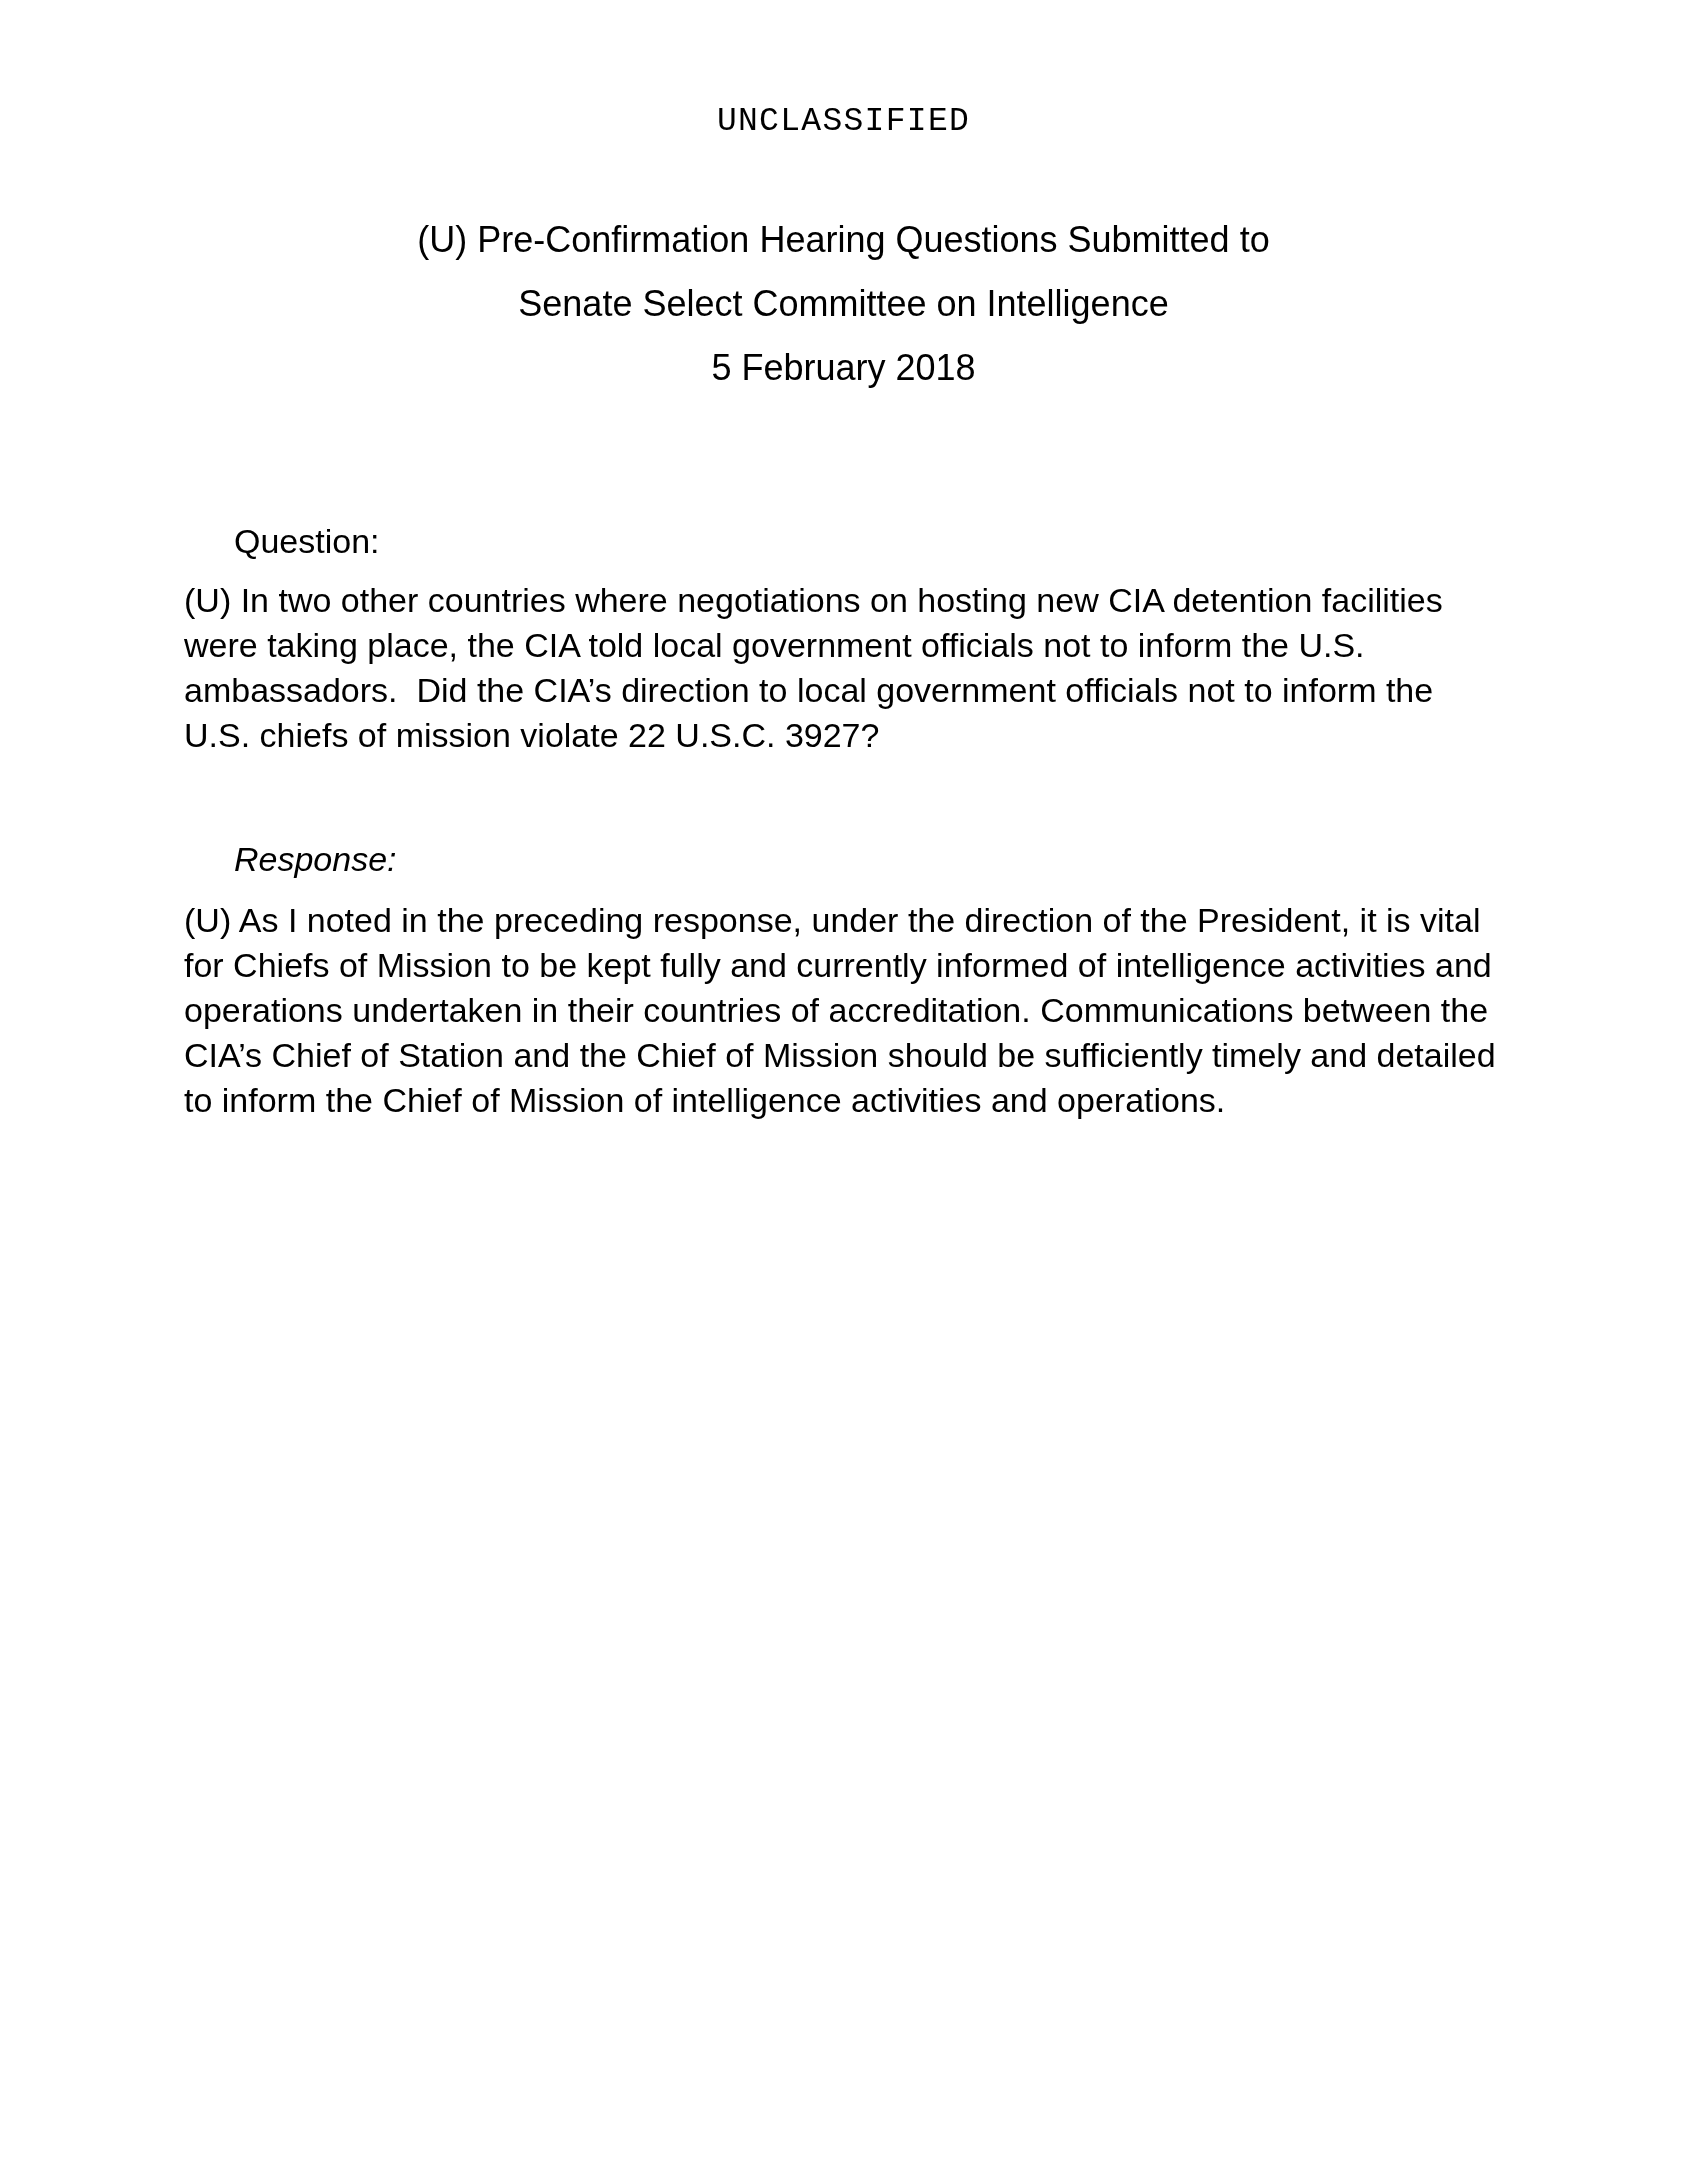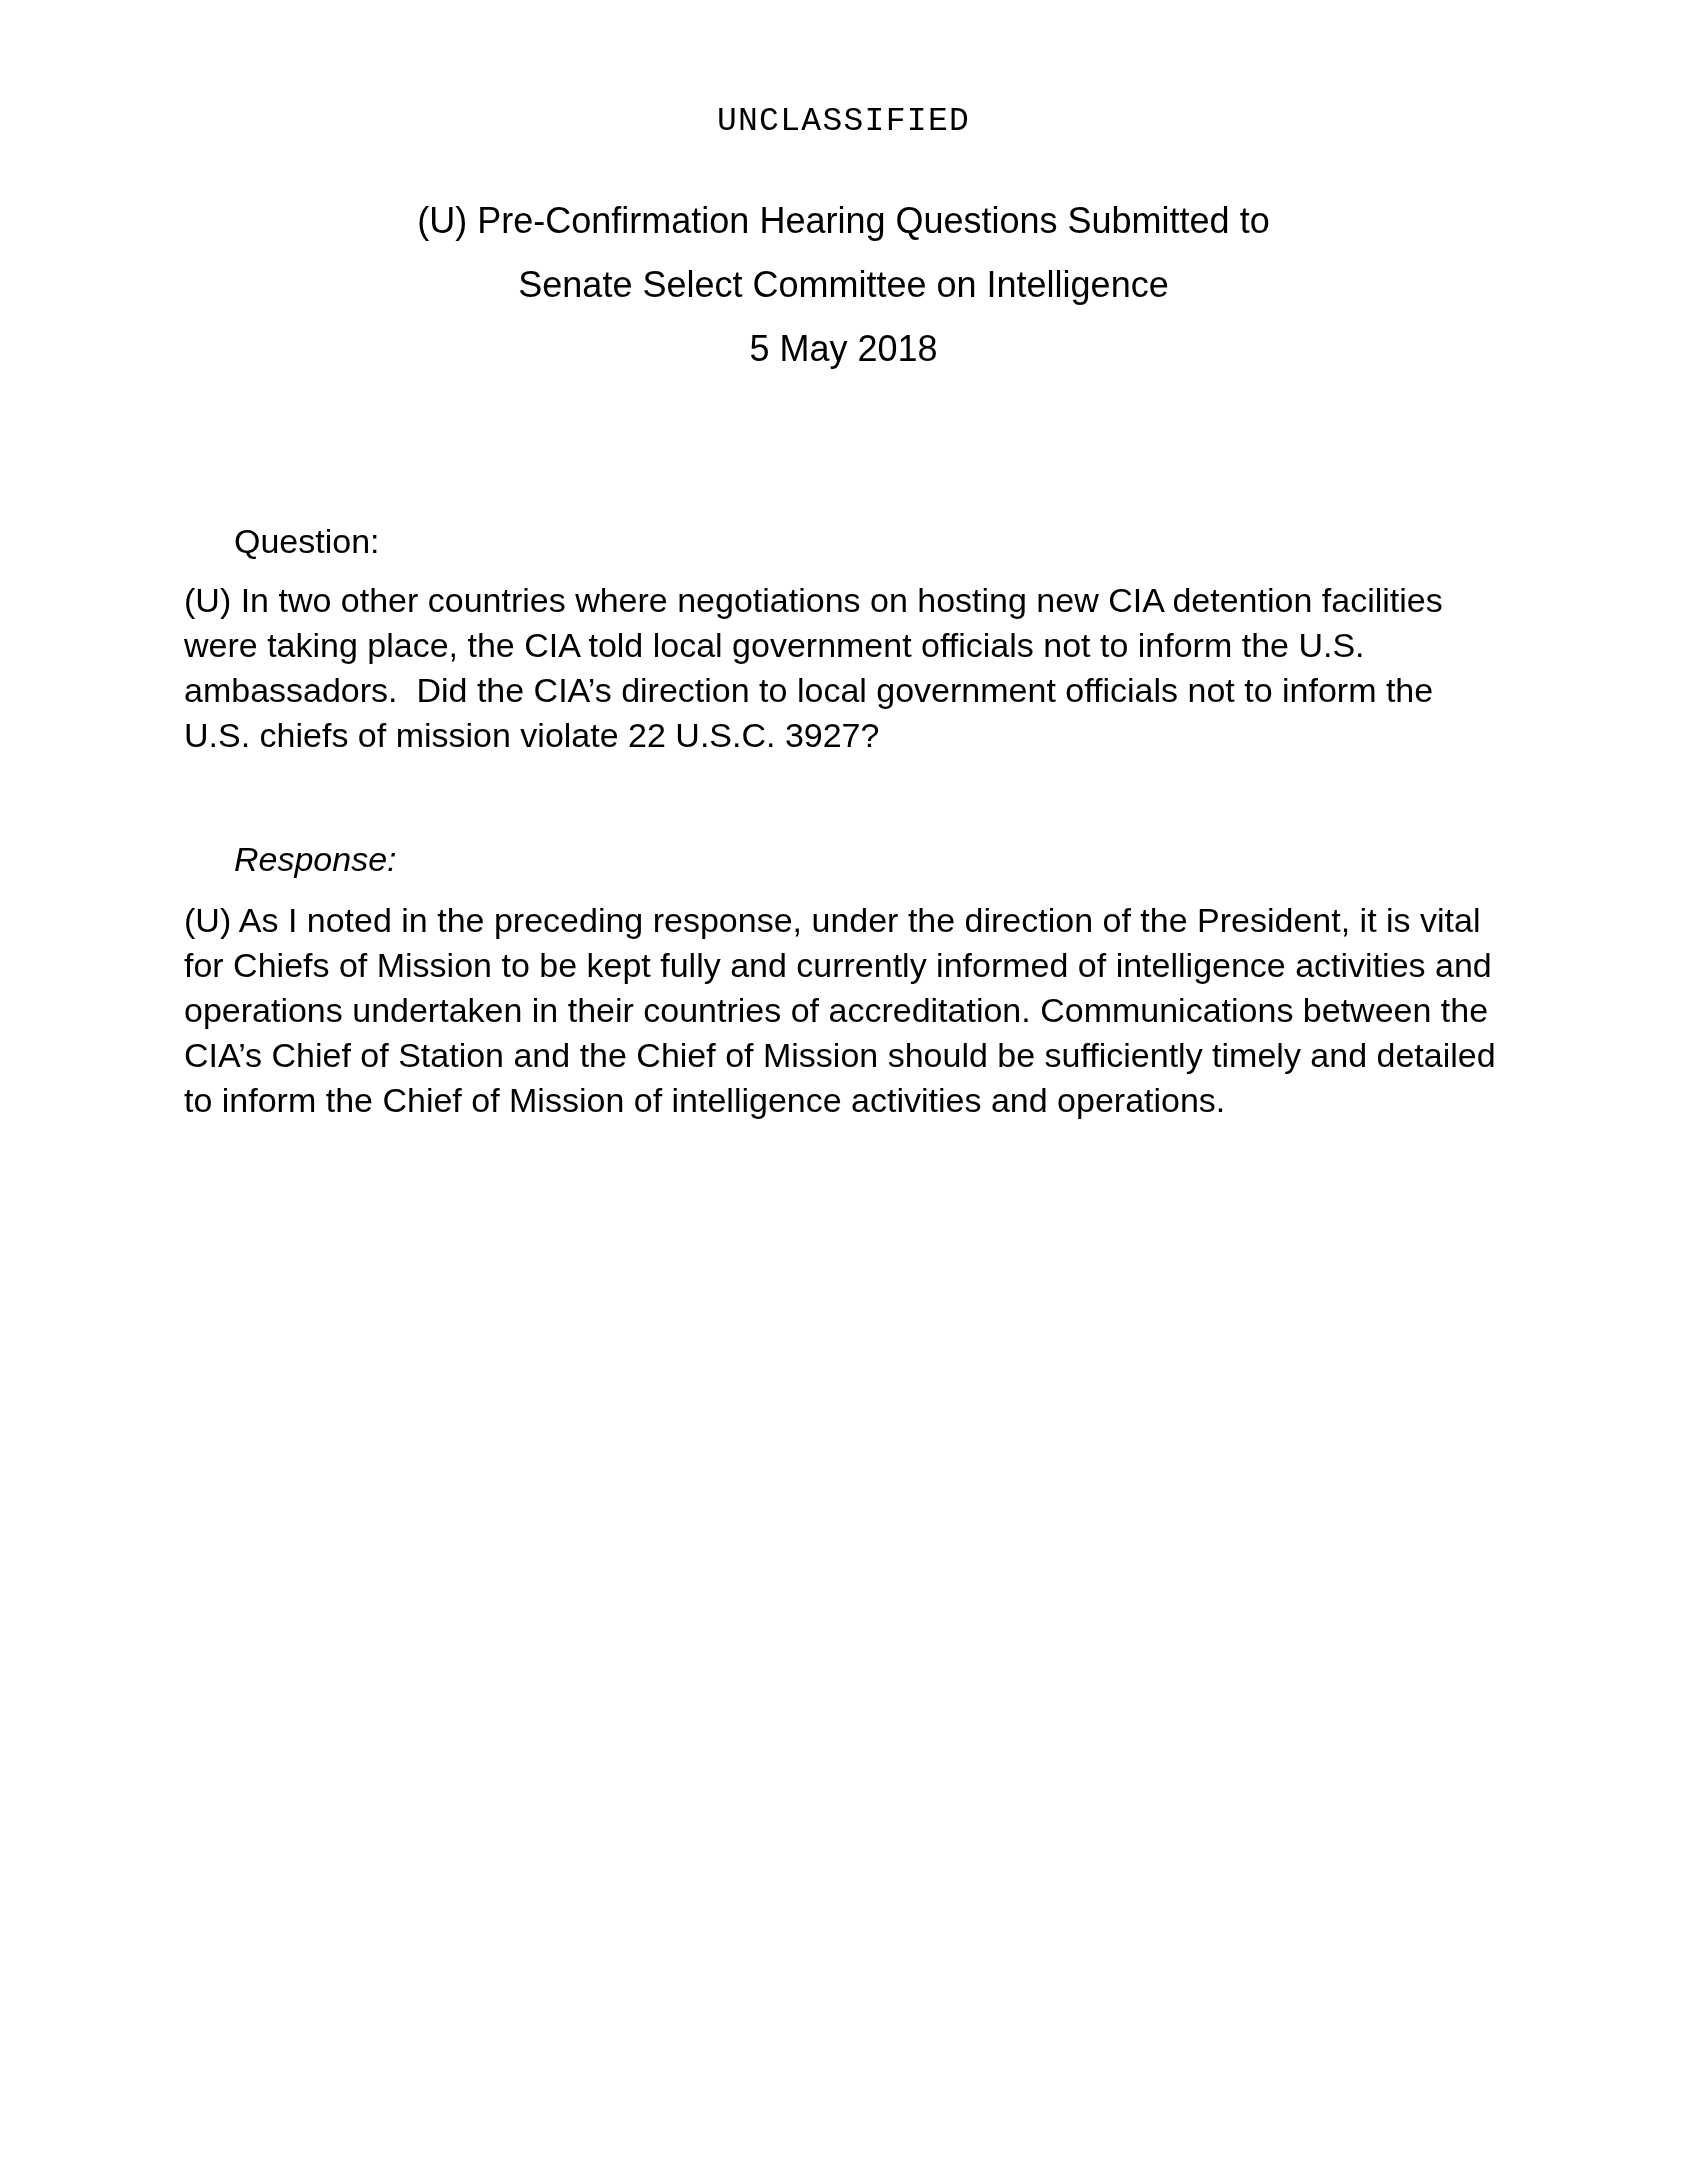--- a/index.html
+++ b/index.html
@@ -25,21 +25,21 @@
     font-size: 33px;
     line-height: 41px;
     letter-spacing: 1.3px;
     font-weight: 500;
   }
   .classification.header { top: 101px; }
   .classification.footer { top: 2048px; }
 
   .title-block {
     position: absolute;
-    top: 189px;
+    top: 208px;
     left: 0;
     width: 1687px;
     text-align: center;
     font-size: 36px;
   }
   .title-line {
     line-height: 64px;
     white-space: pre;
   }
 
@@ -67,21 +67,21 @@
 </head>
 <body>
 
 <div class="page">
 
   <div class="classification header">UNCLASSIFIED</div>
 
   <div class="title-block">
     <div class="title-line">(U) Pre-Confirmation Hearing Questions Submitted to</div>
     <div class="title-line">Senate Select Committee on Intelligence</div>
-    <div class="title-line">5 May 2018</div>
+    <div class="title-line">5 February 2018</div>
   </div>
 
   <div class="section-label question">Question:</div>
 
   <div class="body-para question">(U) In two other countries where negotiations on hosting new CIA detention facilities
 were taking place, the CIA told local government officials not to inform the U.S.
 ambassadors.  Did the CIA’s direction to local government officials not to inform the
 U.S. chiefs of mission violate 22 U.S.C. 3927?</div>
 
   <div class="section-label response">Response:</div>

